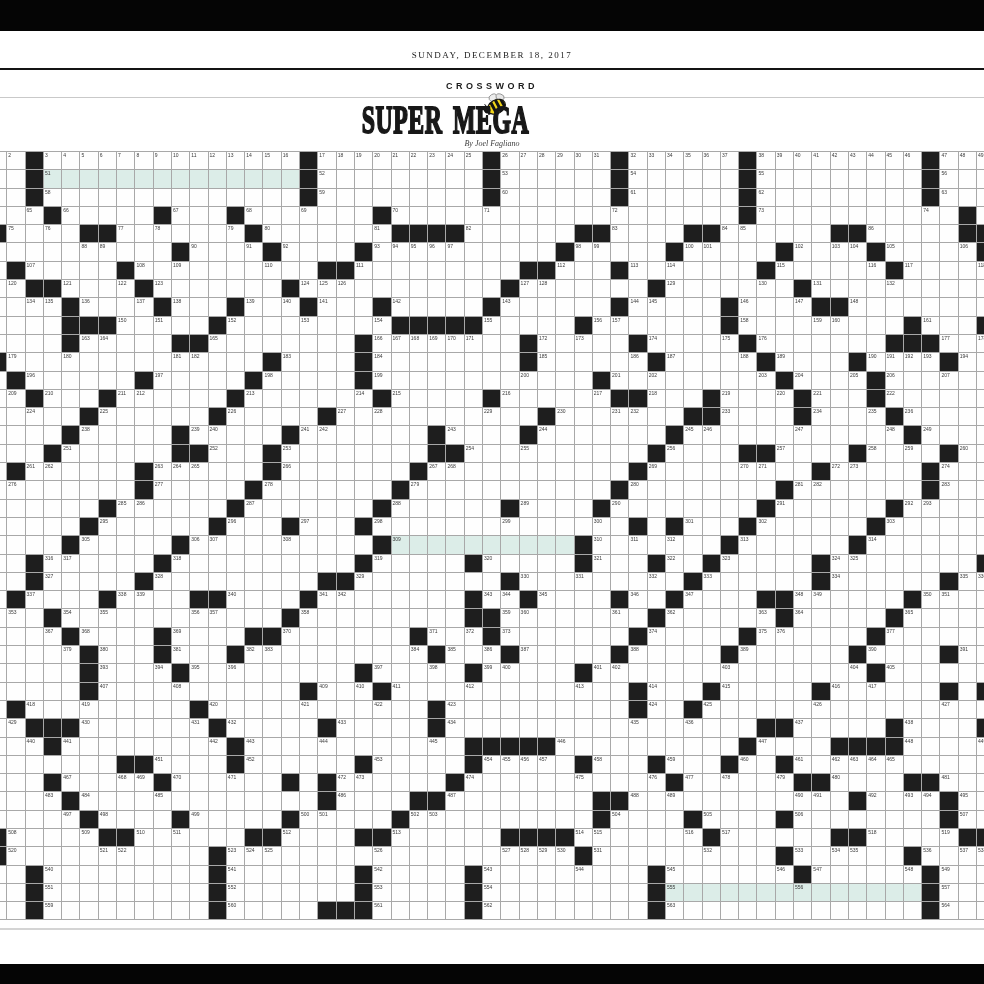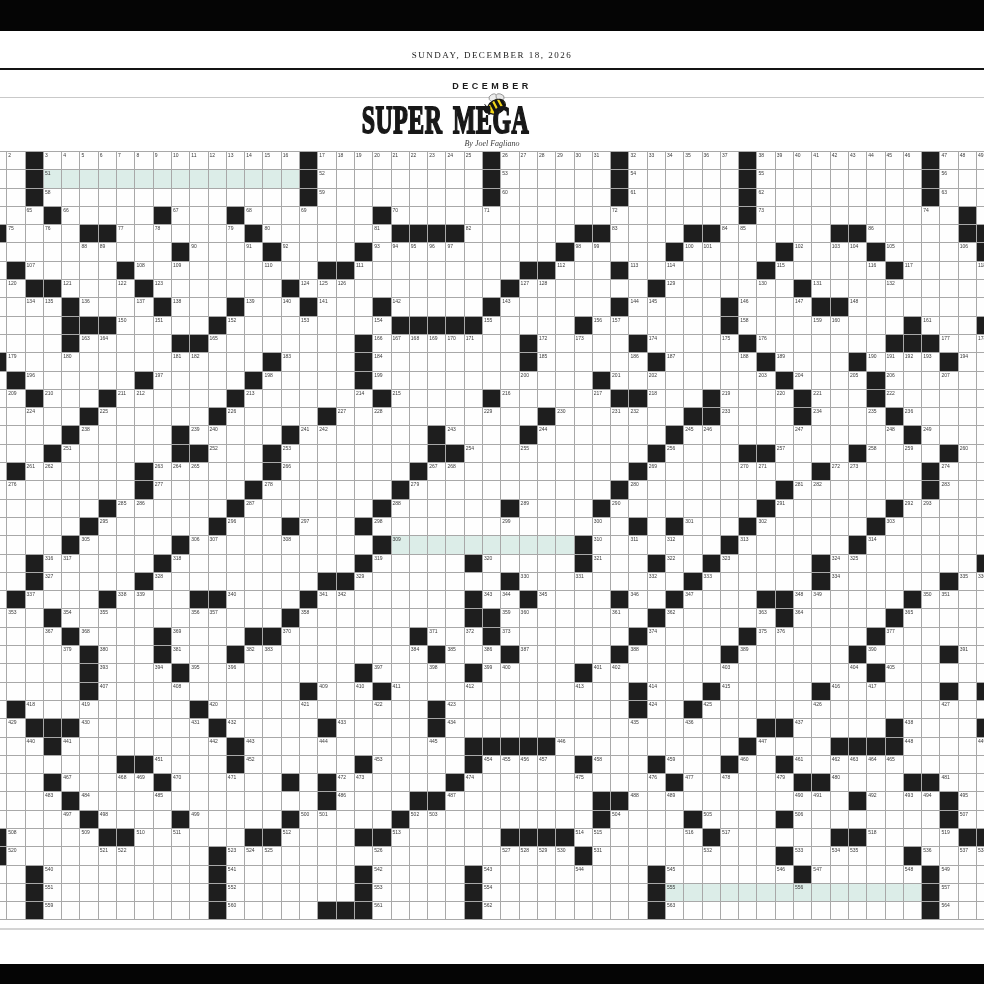--- a/index.html
+++ b/index.html
@@ -48,23 +48,23 @@
     font-size:5px;line-height:6px;color:#3a3a3a;
     font-family:"Liberation Sans",sans-serif;
   }
   .rule-below-grid{position:absolute;top:928px;left:0;width:984px;height:2px;background:#d4d4d4;}
 </style>
 </head>
 <body>
 
 <div class="top-bar"></div>
 
-<div class="date-line">SUNDAY, DECEMBER 18, 2026</div>
+<div class="date-line">SUNDAY, DECEMBER 18, 2017</div>
 <div class="rule-dark"></div>
-<div class="section-label">DECEMBER</div>
+<div class="section-label">CROSSWORD</div>
 <div class="rule-light"></div>
 
 <svg class="bee" viewBox="0 0 30 26">
   <ellipse cx="12" cy="5.5" rx="4.2" ry="3.2" fill="#ededed" stroke="#8a8a8a" stroke-width="0.8" transform="rotate(-28 12 5.5)"></ellipse>
   <ellipse cx="19" cy="5" rx="4.2" ry="3" fill="#e6e6e6" stroke="#8a8a8a" stroke-width="0.8" transform="rotate(18 19 5)"></ellipse>
   <g transform="rotate(-28 15 15)">
     <defs>
         <clipPath id="beebody">
           <ellipse cx="15.5" cy="15" rx="9.5" ry="6.8"></ellipse>
         </clipPath>

